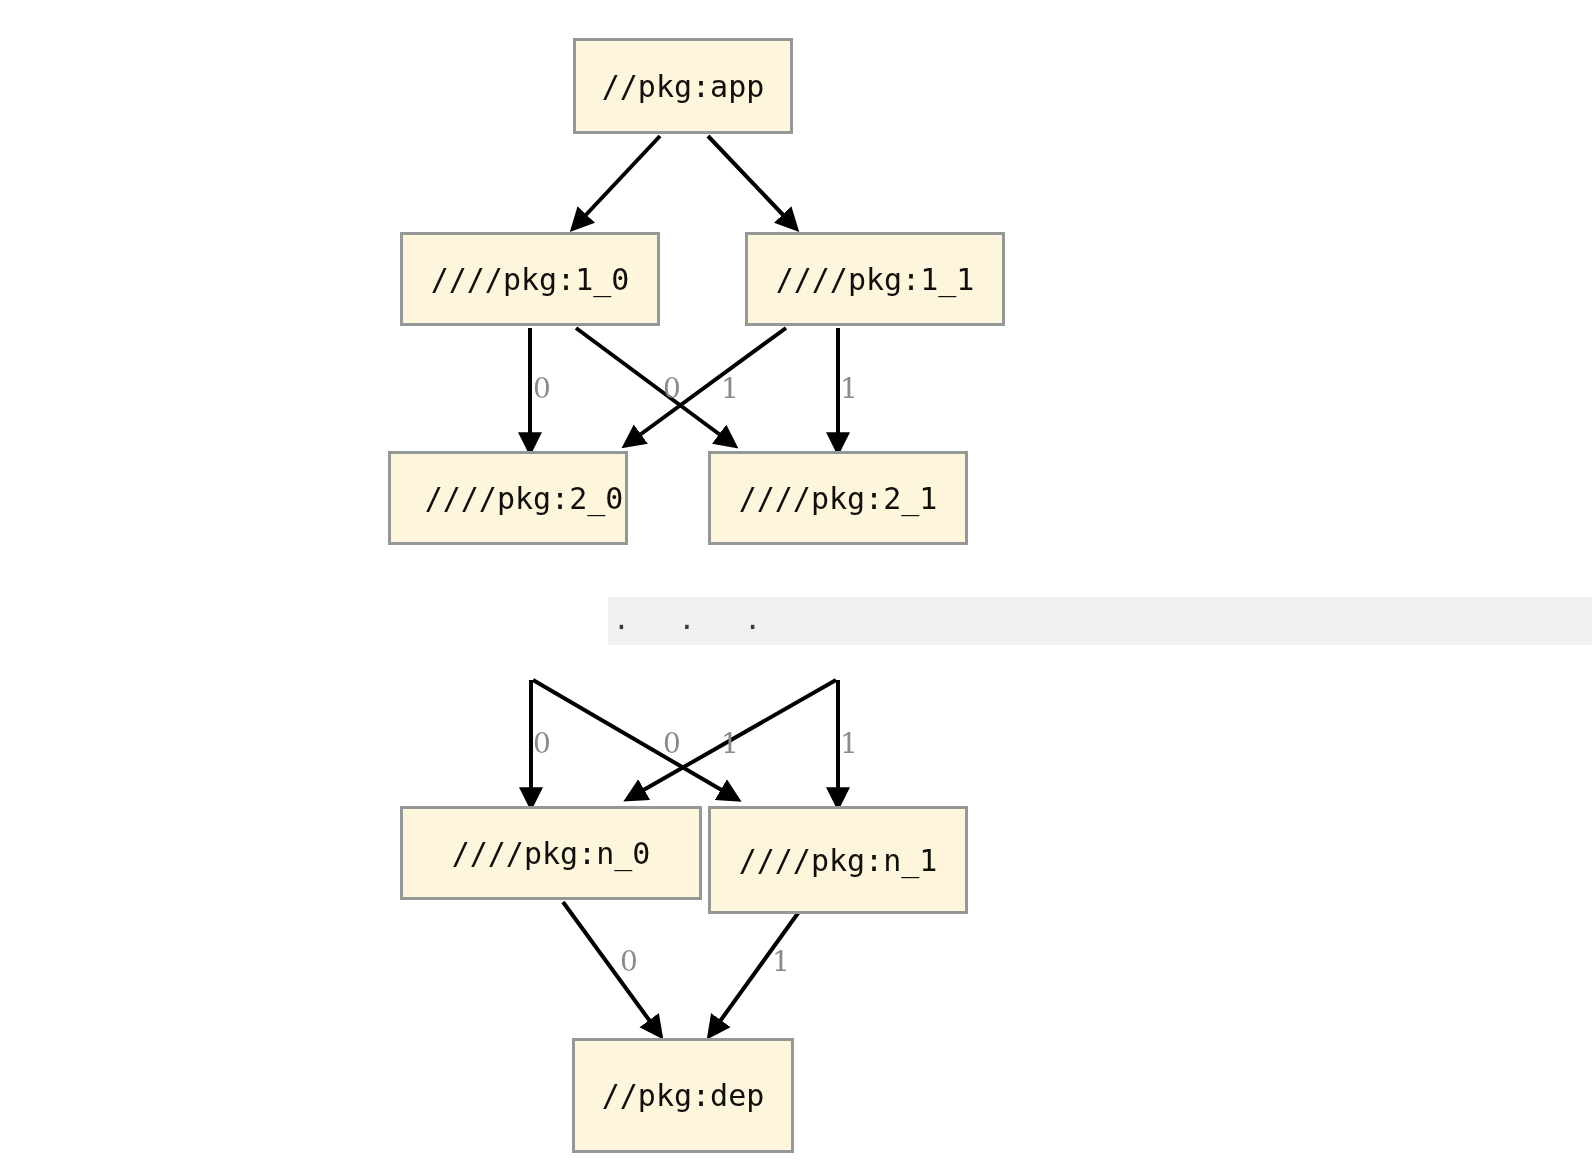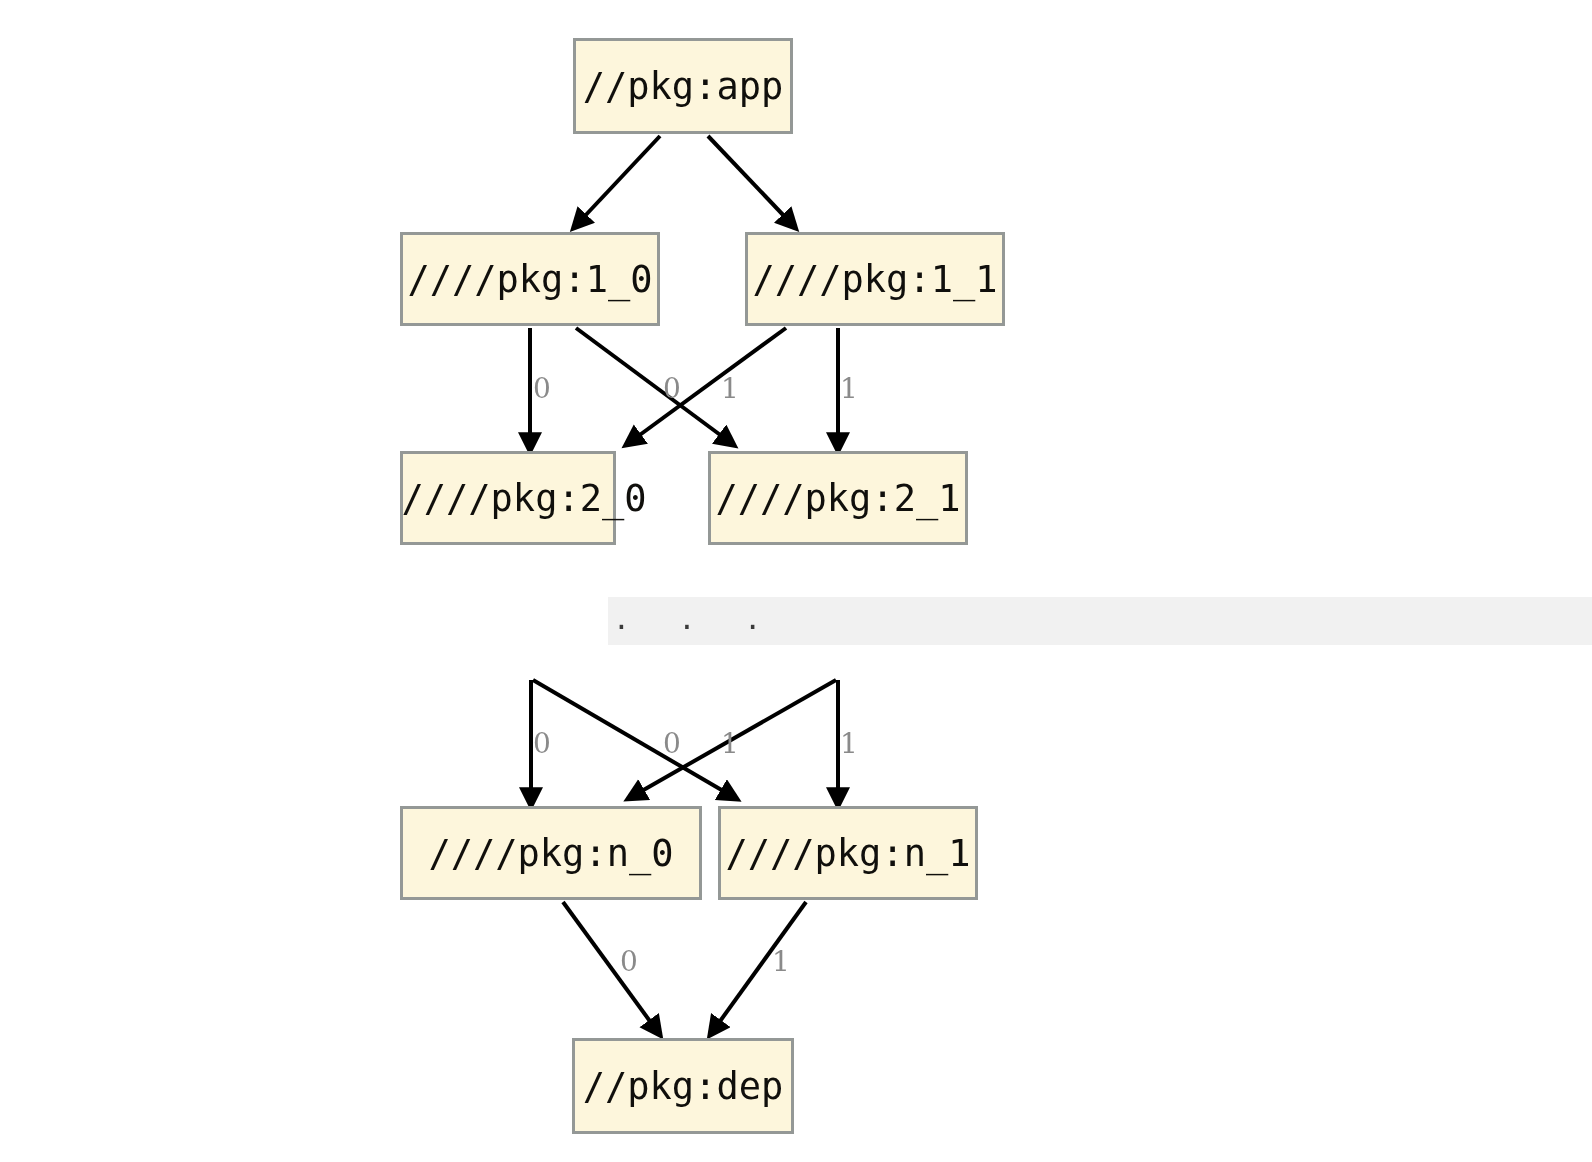--- a/index.html
+++ b/index.html
@@ -32,21 +32,21 @@
     box-sizing: border-box;
     background: #fdf6dc;
     border: 3px solid #949896;
     display: flex;
     align-items: center;
     justify-content: center;
     z-index: 3;
   }
   .node-label {
     font-family: "DejaVu Sans Mono", "Liberation Mono", monospace;
-    font-size: 37px;
+    font-size: 30px;
     color: #100f0c;
     letter-spacing: 0px;
     white-space: nowrap;
     user-select: none;
   }
   .edge-label {
     position: absolute;
     font-family: "DejaVu Serif", "Liberation Serif", serif;
     font-size: 28px;
     color: #8a8a8a;
@@ -116,37 +116,37 @@
   </div>
 
   <div class="node-box" style="left:400px; top:232px; width:260px; height:94px;text-align:center;">
     <span class="node-label">////pkg:1_0</span>
   </div>
 
   <div class="node-box" style="left:708px; top:232px; width:260px; height:94px;margin-left:37px;">
     <span class="node-label">////pkg:1_1</span>
   </div>
 
-  <div class="node-box" style="left:400px; top:451px; width:216px; height:94px;padding-left:32px;">
+  <div class="node-box" style="left:388px; top:451px; width:240px; height:94px;padding-left:32px;">
     <span class="node-label">////pkg:2_0</span>
   </div>
 
   <div class="node-box" style="left:708px; top:451px; width:260px; height:94px;">
     <span class="node-label">////pkg:2_1</span>
   </div>
 
   <div class="node-box" style="left:400px; top:806px; width:302px; height:94px;">
     <span class="node-label">////pkg:n_0</span>
   </div>
 
-  <div class="node-box" style="left:708px; top:806px; width:260px; height:94px;margin-left:10px;">
+  <div class="node-box" style="left:708px; top:806px; width:260px; height:108px;">
     <span class="node-label">////pkg:n_1</span>
   </div>
 
-  <div class="node-box" style="left:572px; top:1038px; width:222px; height:96px;">
+  <div class="node-box" style="left:572px; top:1038px; width:222px; height:115px;">
     <span class="node-label">//pkg:dep</span>
   </div>
 
   <span class="edge-label" style="left:533px; top:372px;">0</span>
   <span class="edge-label" style="left:663px; top:372px;">0</span>
   <span class="edge-label" style="left:721px; top:372px;">1</span>
   <span class="edge-label" style="left:840px; top:372px;">1</span>
 
   <span class="edge-label" style="left:533px; top:727px;">0</span>
   <span class="edge-label" style="left:663px; top:727px;">0</span>

